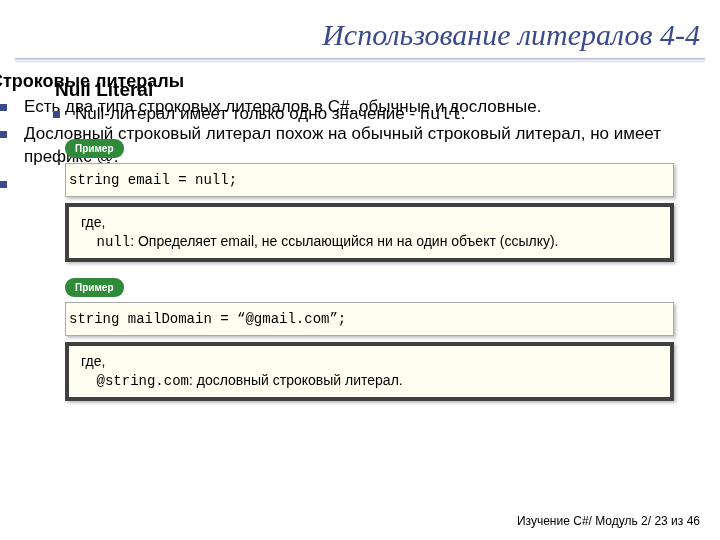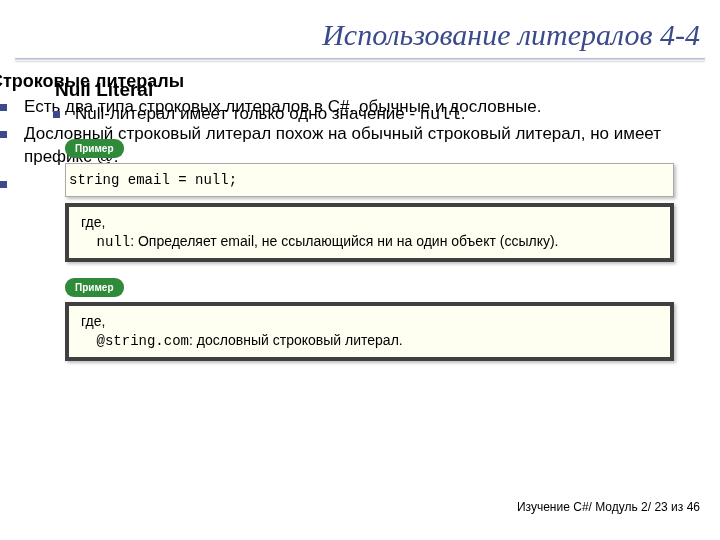--- a/index.html
+++ b/index.html
@@ -97,21 +97,21 @@
     border: 4px solid #404040;
     box-shadow: 2px 2px 3px rgba(0,0,0,0.25);
     margin: 2px 30px 8px 20px;
     padding: 6px 12px;
     font-size: 14px;
     line-height: 1.35;
   }
   .expl-box .mono { font-family: "Courier New", monospace; }
   .footer {
     position: absolute;
-    bottom: 26px;
+    bottom: 12px;
     right: 20px;
     font-size: 12px;
     margin-top: 47px;
   }
 </style>
 </head>
 <body>
 
 <div class="title">Использование литералов 4-4</div>
 <div class="title-underline"></div>
@@ -136,20 +136,21 @@
     </ul>
 
     <div class="example-badge">Пример</div>
     <div class="code-box">string email = null;</div>
     <div class="expl-box">
       <span>где,</span><br>
       <span>&nbsp;&nbsp;&nbsp;&nbsp;</span><span class="mono">null</span><span>: Определяет email, не ссылающийся ни на один объект (ссылку).</span>
     </div>
 
     <div class="example-badge">Пример</div>
+    <div class="code-box">string mailDomain = “@gmail.com”;</div>
     <div class="expl-box">
       <span>где,</span><br>
       <span>&nbsp;&nbsp;&nbsp;&nbsp;</span><span class="mono">@string.com</span><span>: дословный строковый литерал.</span>
     </div>
   </div>
 
 </div>
 
 <div class="footer">Изучение C#/ Модуль 2/ 23 из 46</div>
 

